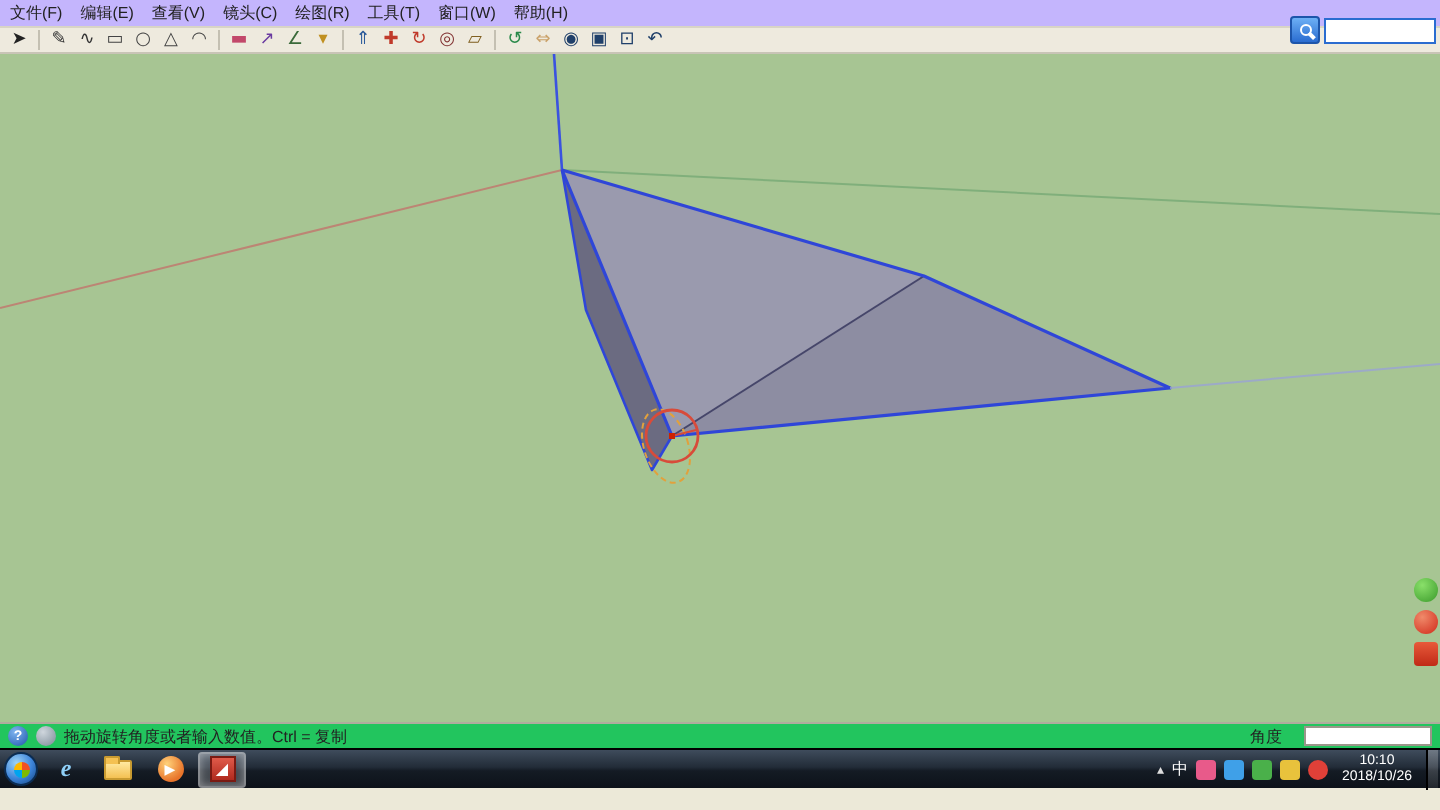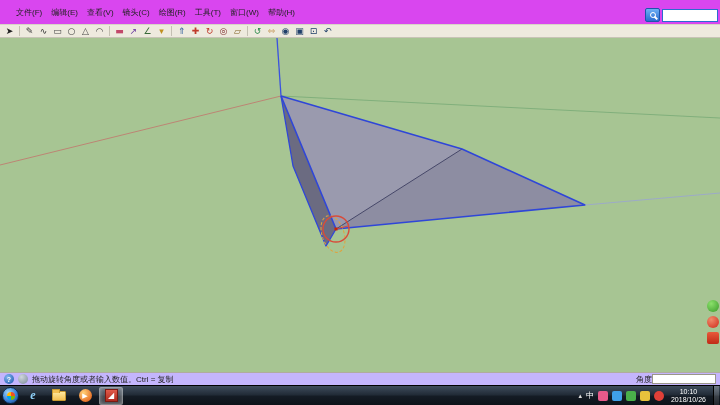--- a/index.html
+++ b/index.html
@@ -13,22 +13,22 @@
             border-bottom:1px solid #8aa0bc;font-size:9px;color:#1c2a3a}
   .app-icon{width:9px;height:9px;background:linear-gradient(#e05a4a,#b02a1e);
             border:1px solid #7a1a12;border-radius:1px;flex:0 0 auto}
   .win-btns{margin-left:auto;display:flex;gap:1px}
   .wbtn{width:15px;height:10px;font-size:7px;line-height:8px;text-align:center;
         border:1px solid #7a8ba2;border-radius:2px;color:#2a3a50;
         background:linear-gradient(#f4f9ff,#c8d8ec);cursor:default}
   .wbtn.close{background:linear-gradient(#f0997f,#d4442e);color:#fff;border-color:#8a2a18}
 
   
-  .menubar{height:25px;display:flex;align-items:center;gap:9px;padding:0 16px;
-           background:#d946ef;border-bottom:1px solid #d8d4c6;font-size:8px;color:#222}
+  .menubar{height:14px;display:flex;align-items:center;gap:9px;padding:0 5px;
+           background:#c4b5fd;border-bottom:1px solid #d8d4c6;font-size:8px;color:#222}
   .menu-item{white-space:nowrap;cursor:default}
 
   
   .toolbar{height:13px;display:flex;align-items:center;gap:1px;padding:0 3px;
            background:#eeeade;border-bottom:1px solid #c8c4b6}
   .tool{width:13px;height:12px;font-size:9px;line-height:10px;text-align:center;
         background:transparent;border:1px solid transparent;cursor:default;
         font-family:"DejaVu Sans",sans-serif}
   .sep{width:1px;height:10px;background:#c4c0b2;margin:0 2px}
 
@@ -47,27 +47,27 @@
 
   
   .promo{position:absolute;right:1px;top:262px;display:flex;flex-direction:column;gap:4px;z-index:55}
   .promo span{display:block}
   .p1{width:12px;height:12px;border-radius:50%;background:radial-gradient(circle at 35% 30%,#8ae06a,#3a9a2a)}
   .p2{width:12px;height:12px;border-radius:50%;background:radial-gradient(circle at 35% 30%,#f08a6a,#d02a1a)}
   .p3{width:12px;height:12px;border-radius:2px;background:linear-gradient(#e85a3a,#c02a16)}
 
   
   .statusbar{height:13px;display:flex;align-items:center;gap:4px;padding:0 4px;
-             background:#c4b5fd;border-top:1px solid #b0ac9e;font-size:8px;color:#222}
+             background:#22c55e;border-top:1px solid #b0ac9e;font-size:8px;color:#222}
   .sico{width:10px;height:10px;border-radius:50%;display:inline-flex;align-items:center;
         justify-content:center;font-size:7px;font-weight:bold;color:#fff;flex:0 0 auto}
   .help{background:radial-gradient(circle at 35% 30%,#7fb4f0,#1d55aa)}
   .geo{background:radial-gradient(circle at 35% 30%,#cfd6dd,#7a8a96)}
   .hint{white-space:nowrap;overflow:hidden}
-  .measure{margin-left:auto;display:flex;align-items:center;gap:0}
+  .measure{margin-left:auto;display:flex;align-items:center;gap:11px}
   .vcb{width:64px;height:10px;font-size:8px;border:1px solid #9a968a;background:#fff;padding:0 2px}
 
   
   .taskbar{height:20px;display:flex;align-items:center;gap:2px;padding-left:2px;
            background:linear-gradient(#3f4c5c,#222c38 45%,#141b24 55%,#0d1219);
            border-top:1px solid #000;color:#eee}
   .start{width:17px;height:17px;border-radius:50%;flex:0 0 auto;
          background:radial-gradient(circle at 35% 30%,#9fd4f8,#3b82d8 55%,#16447e);
          border:1px solid #0b2c52;display:flex;align-items:center;justify-content:center;cursor:default}
   .flag{width:8px;height:8px;border-radius:50%;

